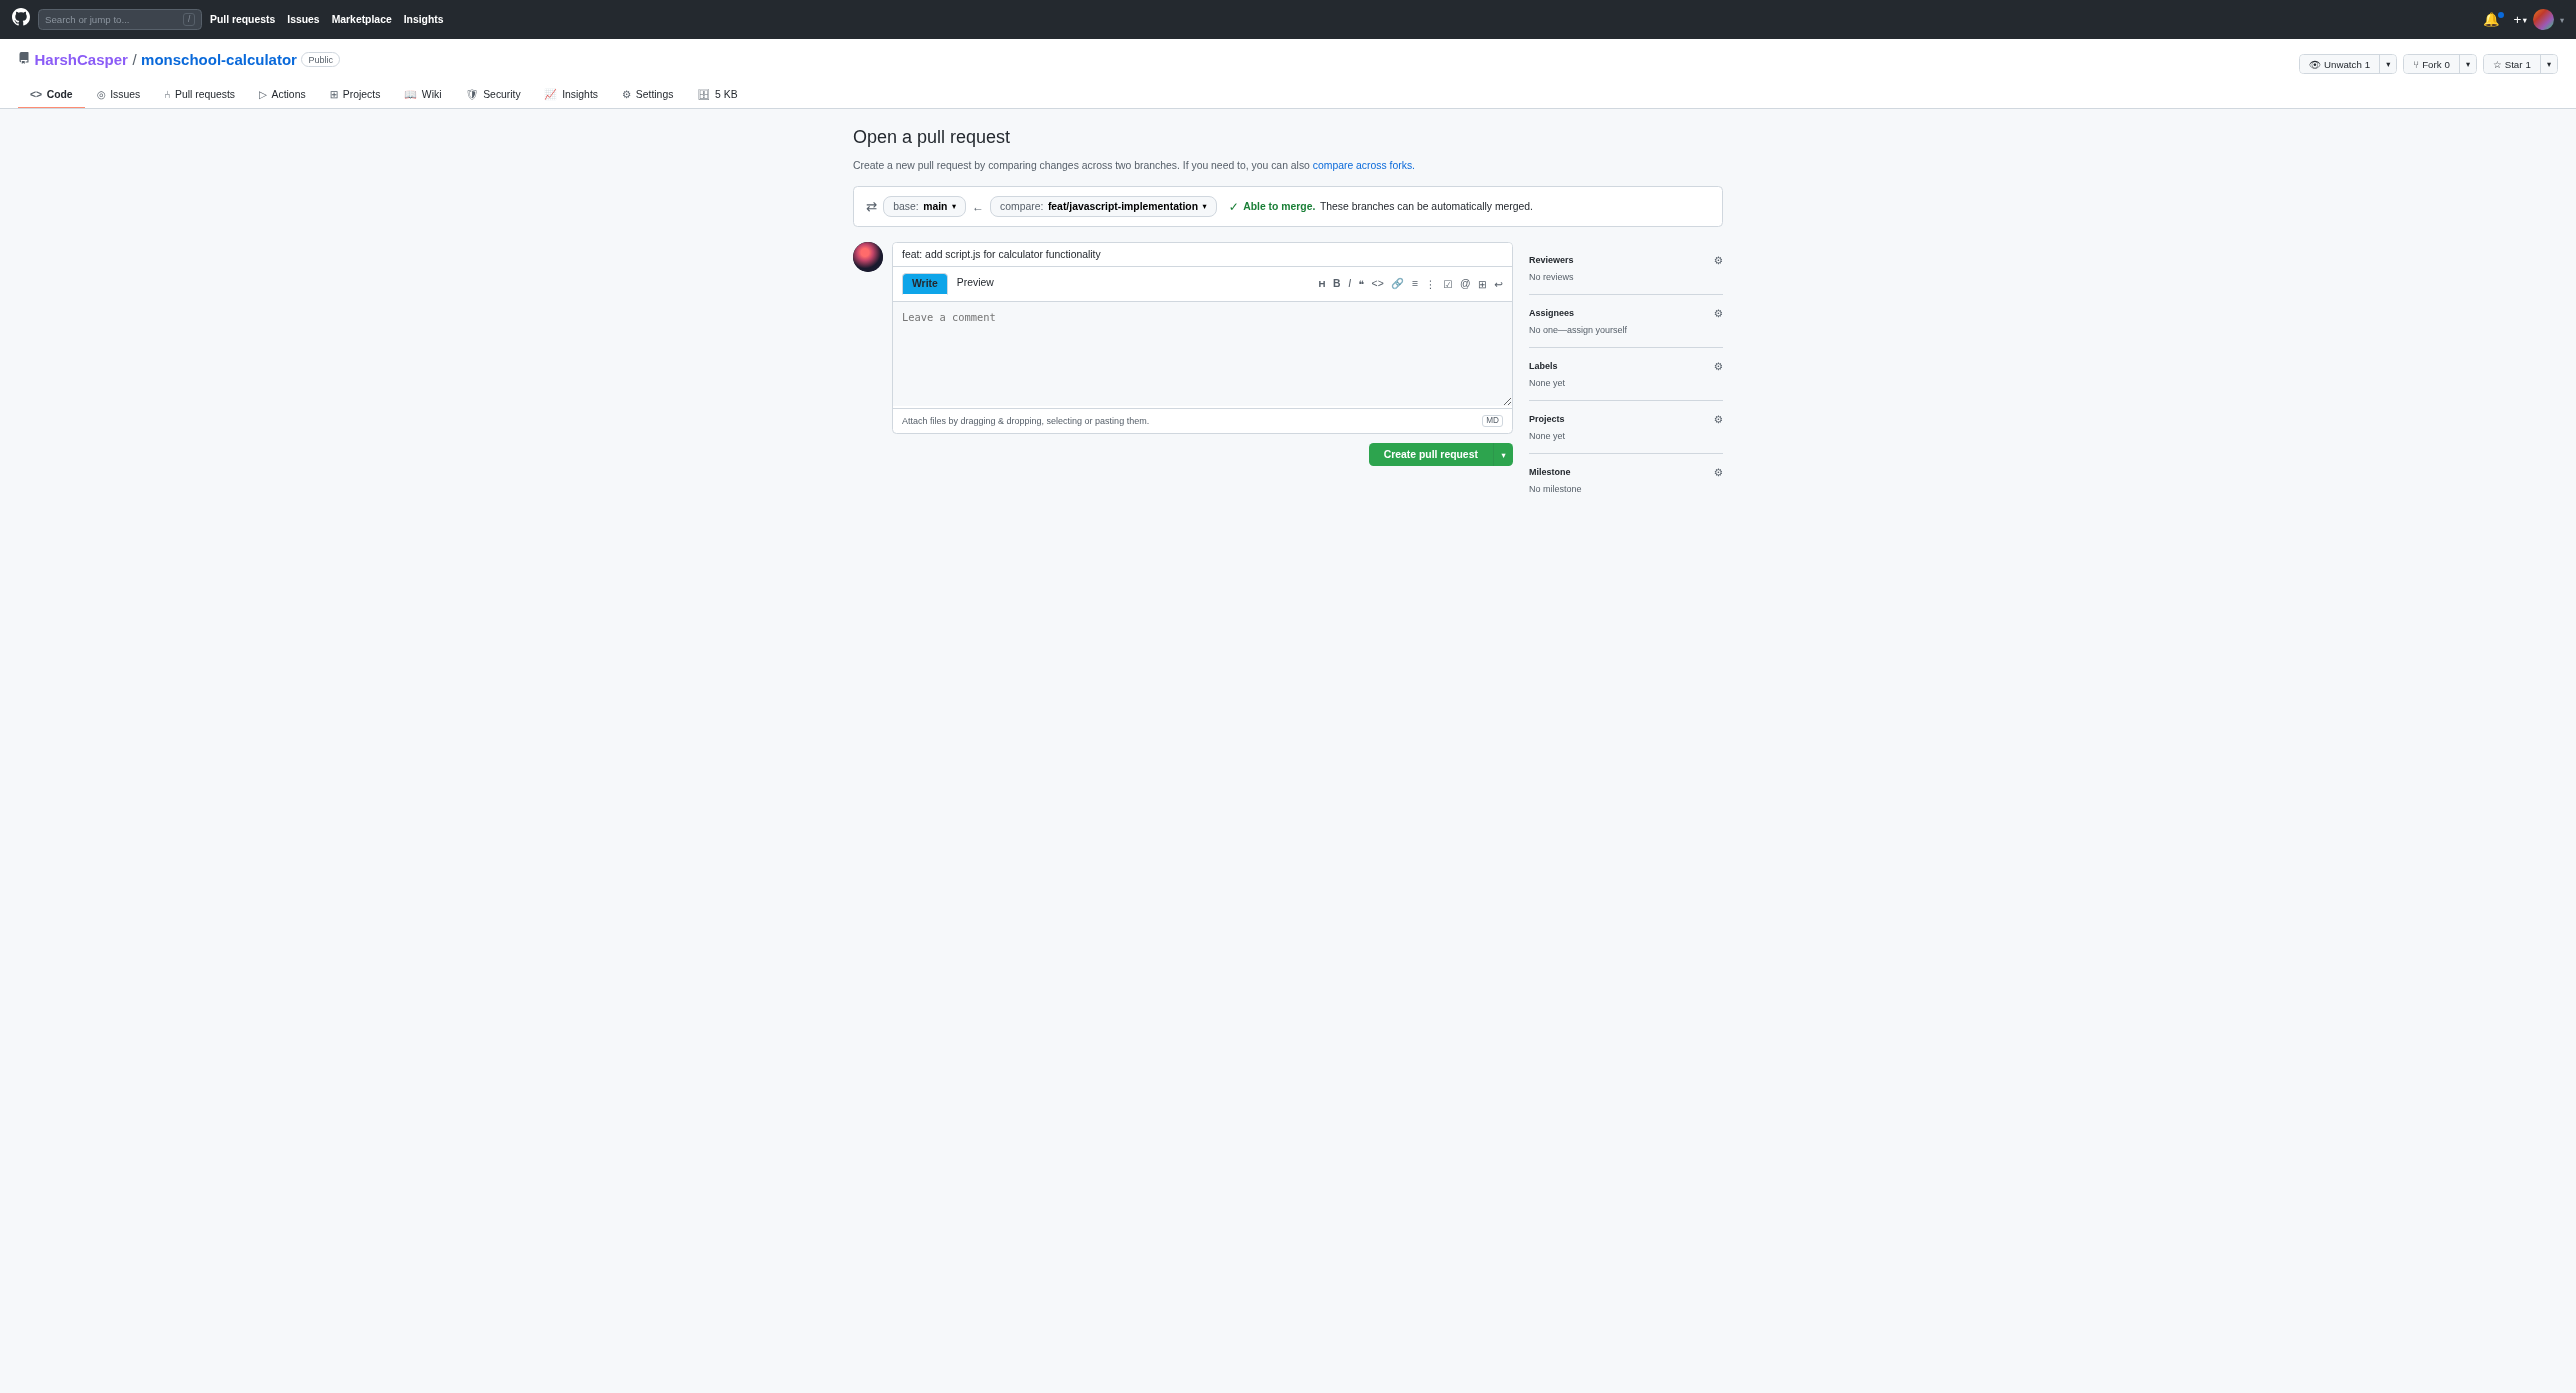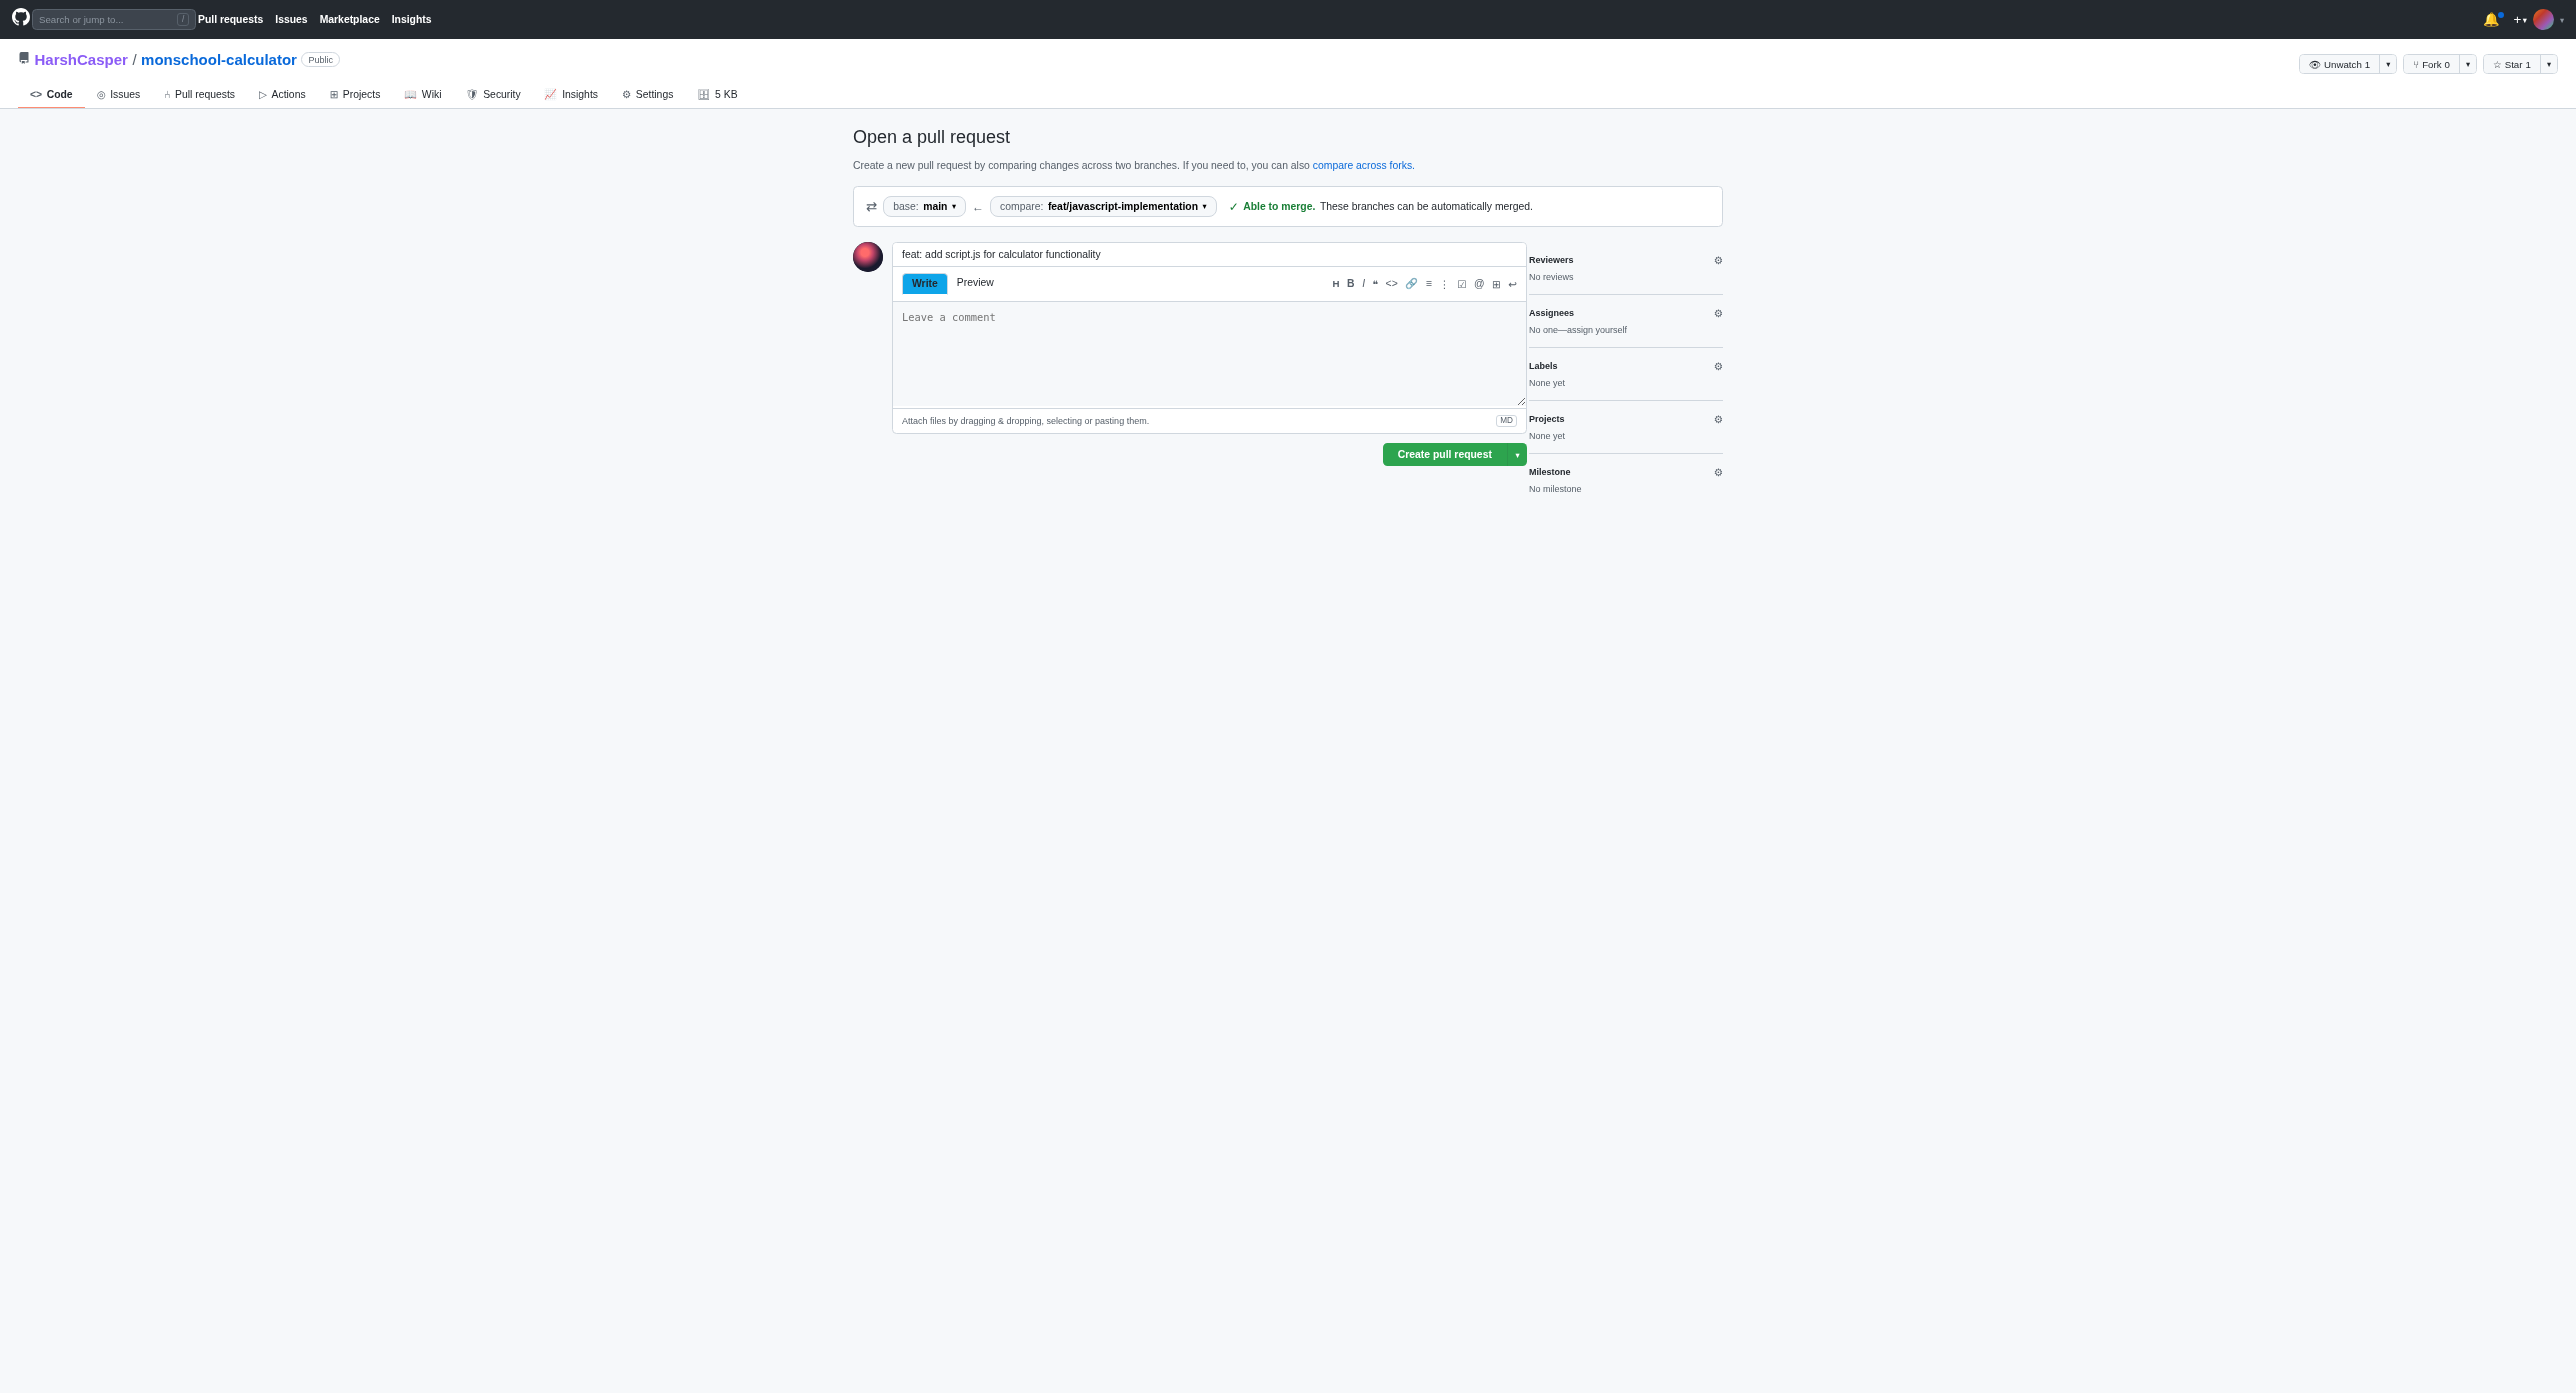--- a/index.html
+++ b/index.html
@@ -5,21 +5,21 @@
     * { box-sizing: border-box; margin: 0; padding: 0; }
     body { font-family: -apple-system, BlinkMacSystemFont, "Segoe UI", Helvetica, Arial, sans-serif; font-size: 10.4px; color: #24292f; background: #f6f8fa; }
 
     
     .top-nav {
       background: #24292f;
       display: flex;
       align-items: center;
       padding: 16px 12px;
       height: 39px;
-      gap: 2px;
+      gap: 8px;
     }
     .top-nav-logo { color: white; font-size: 18px; cursor: pointer; flex-shrink: 0; }
     .top-nav-search {
       display: flex;
       align-items: center;
       background: #3d444d;
       border: 0.7px solid #57606a;
       border-radius: 4.5px;
       padding: 3px 6px;
       color: #8b949e;
@@ -179,21 +179,21 @@
     .branch-btn .label { color: #57606a; }
     .branch-btn .name { font-weight: 600; }
     .arrow-icon { color: #57606a; font-size: 12px; }
     .merge-status { display: flex; align-items: center; gap: 4.5px; font-size: 10.4px; color: #24292f; margin-left: 6px; }
     .merge-check { color: #1a7f37; font-size: 12px; }
     .merge-able { color: #1a7f37; font-weight: 600; }
 
     
     .pr-form-area {
       display: flex;
-      gap: 2px;
+      gap: 16px;
       margin-top: 6px;
     }
     .pr-form-sidebar { width: 194px; flex-shrink: 0; }
 
     .pr-avatar {
       width: 30px;
       height: 30px;
       border-radius: 50%;
       background: #1a1a2e;
       flex-shrink: 0;

